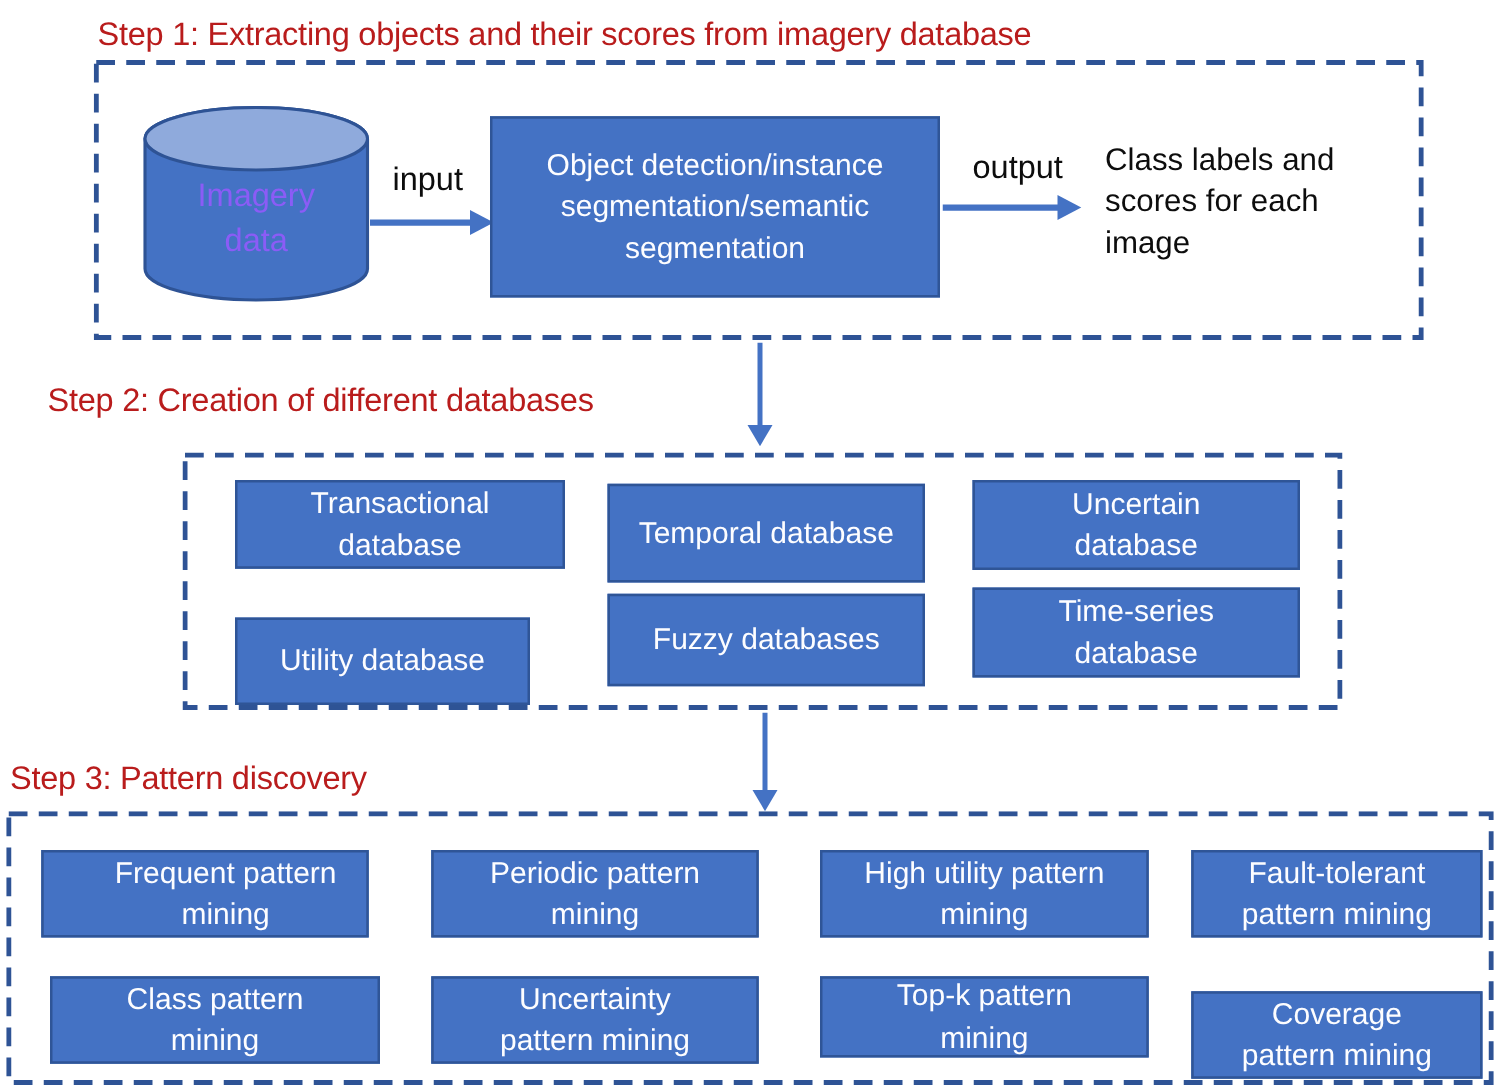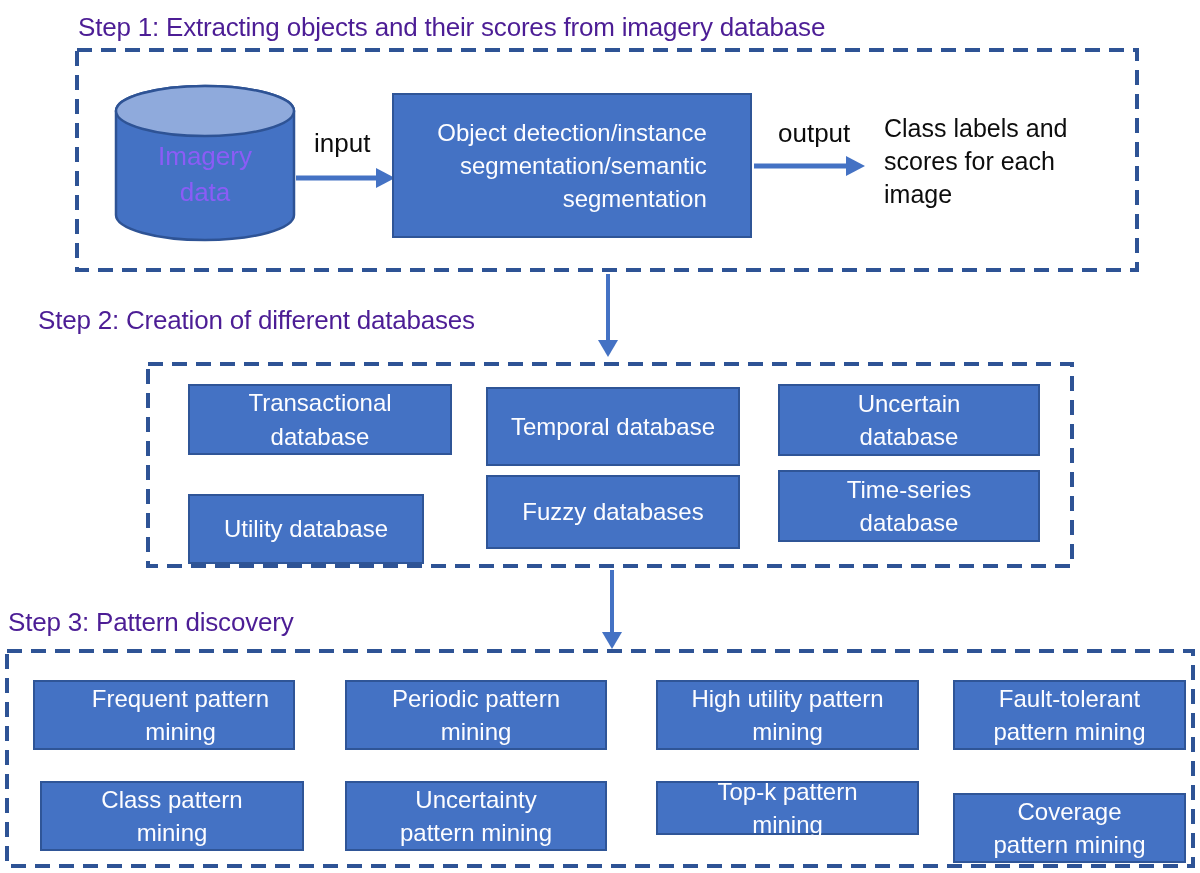--- a/index.html
+++ b/index.html
@@ -8,21 +8,21 @@
     width:1200px;height:873px;
     background:#ffffff;
     font-family:"Liberation Sans", sans-serif;
     color:#0d0d0d;
     overflow:hidden;
   }
   .abs{position:absolute;}
   .step-title{
     font-size:26px;
     letter-spacing:-0.2px;
-    color:#4c1d95;
+    color:#b91c1c;
     white-space:nowrap;
   }
   .dashed-svg{position:absolute;display:block;}
   .node{
     position:absolute;
     background:#4472C4;
     border:2px solid #2f5597;
     box-sizing:border-box;
     display:flex;
     align-items:center;
@@ -73,21 +73,21 @@
   </svg>
   <div class="cyl-label" style="left:114px;top:138px;width:182px;">Imagery
 data</div>
 
   <div class="arrow-label" style="left:314px;top:128px;">input</div>
   <svg class="arrow" style="left:296px;top:165px;" width="100" height="26">
     <line x1="0" y1="13" x2="82" y2="13" stroke="#4472C4" stroke-width="5"></line>
     <polygon points="80,3 99,13 80,23" fill="#4472C4"></polygon>
   </svg>
 
-  <div class="node" style="left:392px;top:93px;width:360px;height:145px;text-align:right;">Object detection/instance
+  <div class="node" style="left:392px;top:93px;width:360px;height:145px;">Object detection/instance
 segmentation/semantic
 segmentation</div>
 
   <div class="arrow-label" style="left:778px;top:118px;">output</div>
   <svg class="arrow" style="left:754px;top:153px;" width="112" height="26">
     <line x1="0" y1="13" x2="94" y2="13" stroke="#4472C4" stroke-width="5"></line>
     <polygon points="92,3 111,13 92,23" fill="#4472C4"></polygon>
   </svg>
 
   <div class="result-text" style="left:884px;top:112px;width:240px;">Class labels and
@@ -133,18 +133,18 @@
 mining</div>
   <div class="node" style="left:656px;top:680px;width:263px;height:70px;">High utility pattern
 mining</div>
   <div class="node" style="left:953px;top:680px;width:233px;height:70px;">Fault-tolerant
 pattern mining</div>
 
   <div class="node" style="left:40px;top:781px;width:264px;height:70px;">Class pattern
 mining</div>
   <div class="node" style="left:345px;top:781px;width:262px;height:70px;">Uncertainty
 pattern mining</div>
-  <div class="node" style="left:656px;top:781px;width:263px;height:54px;">Top-k pattern
+  <div class="node" style="left:656px;top:781px;width:263px;height:65px;">Top-k pattern
 mining</div>
   <div class="node" style="left:953px;top:781px;width:233px;height:70px;margin-top:12px;">Coverage
 pattern mining</div>
 
 </div>
 
 </body></html>

